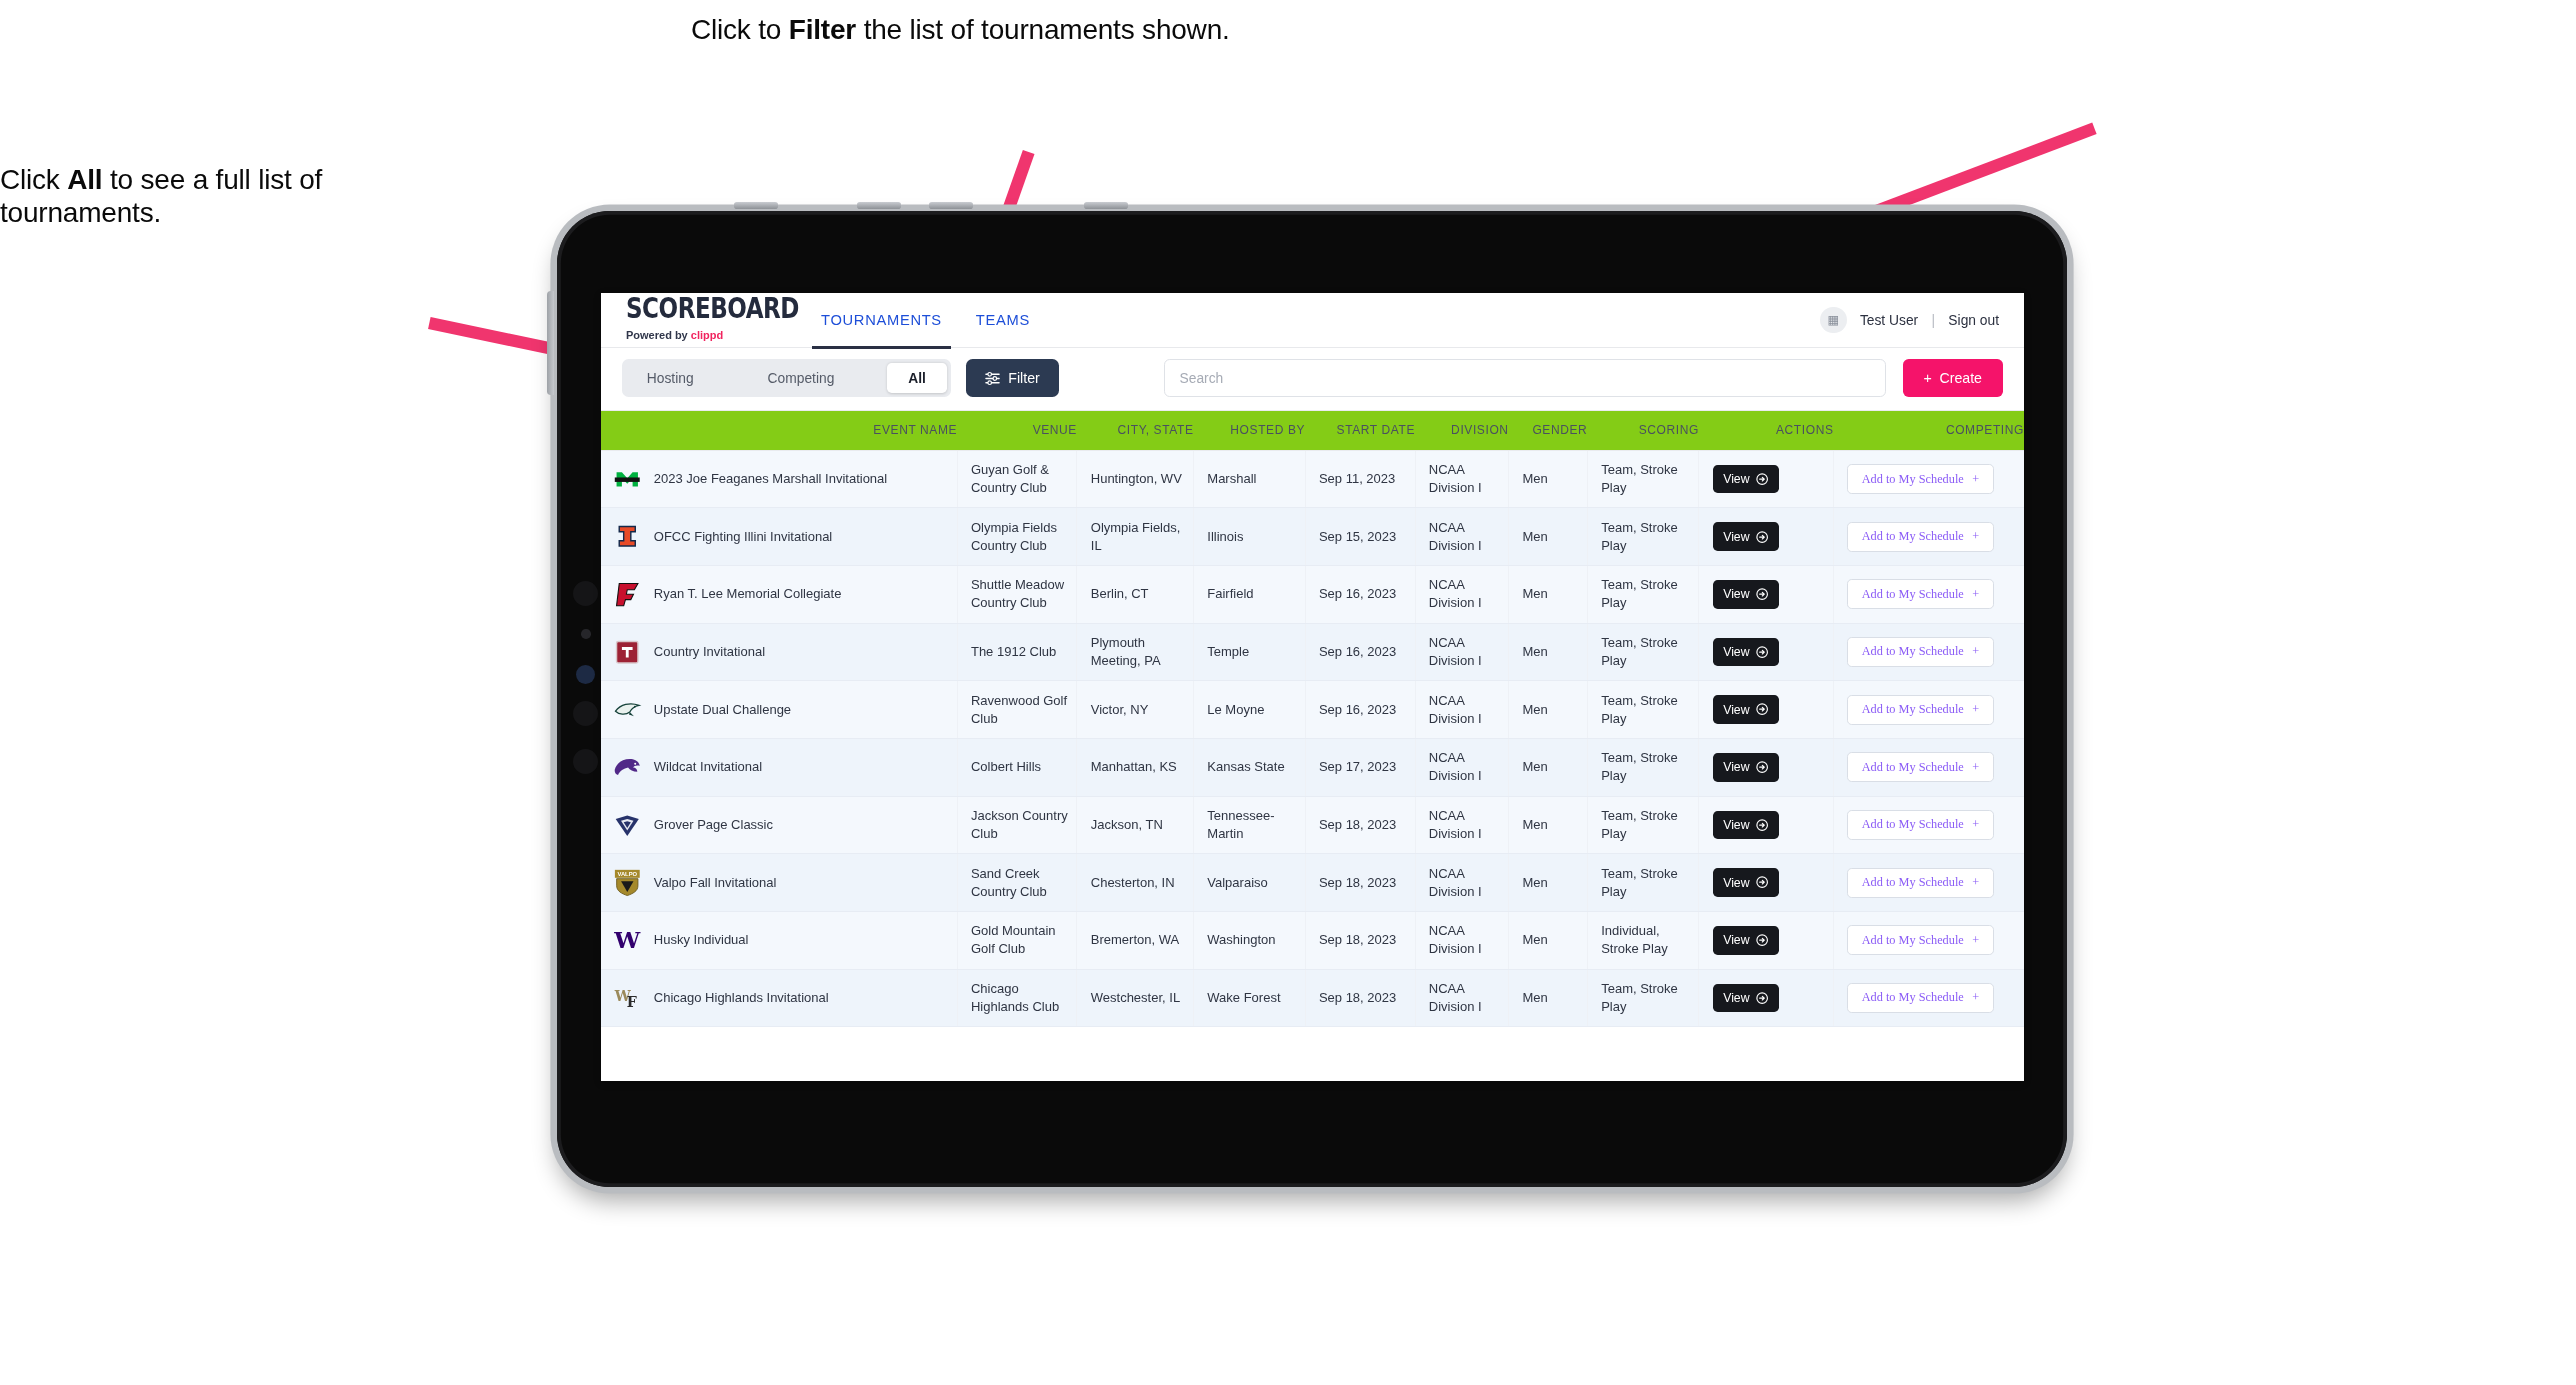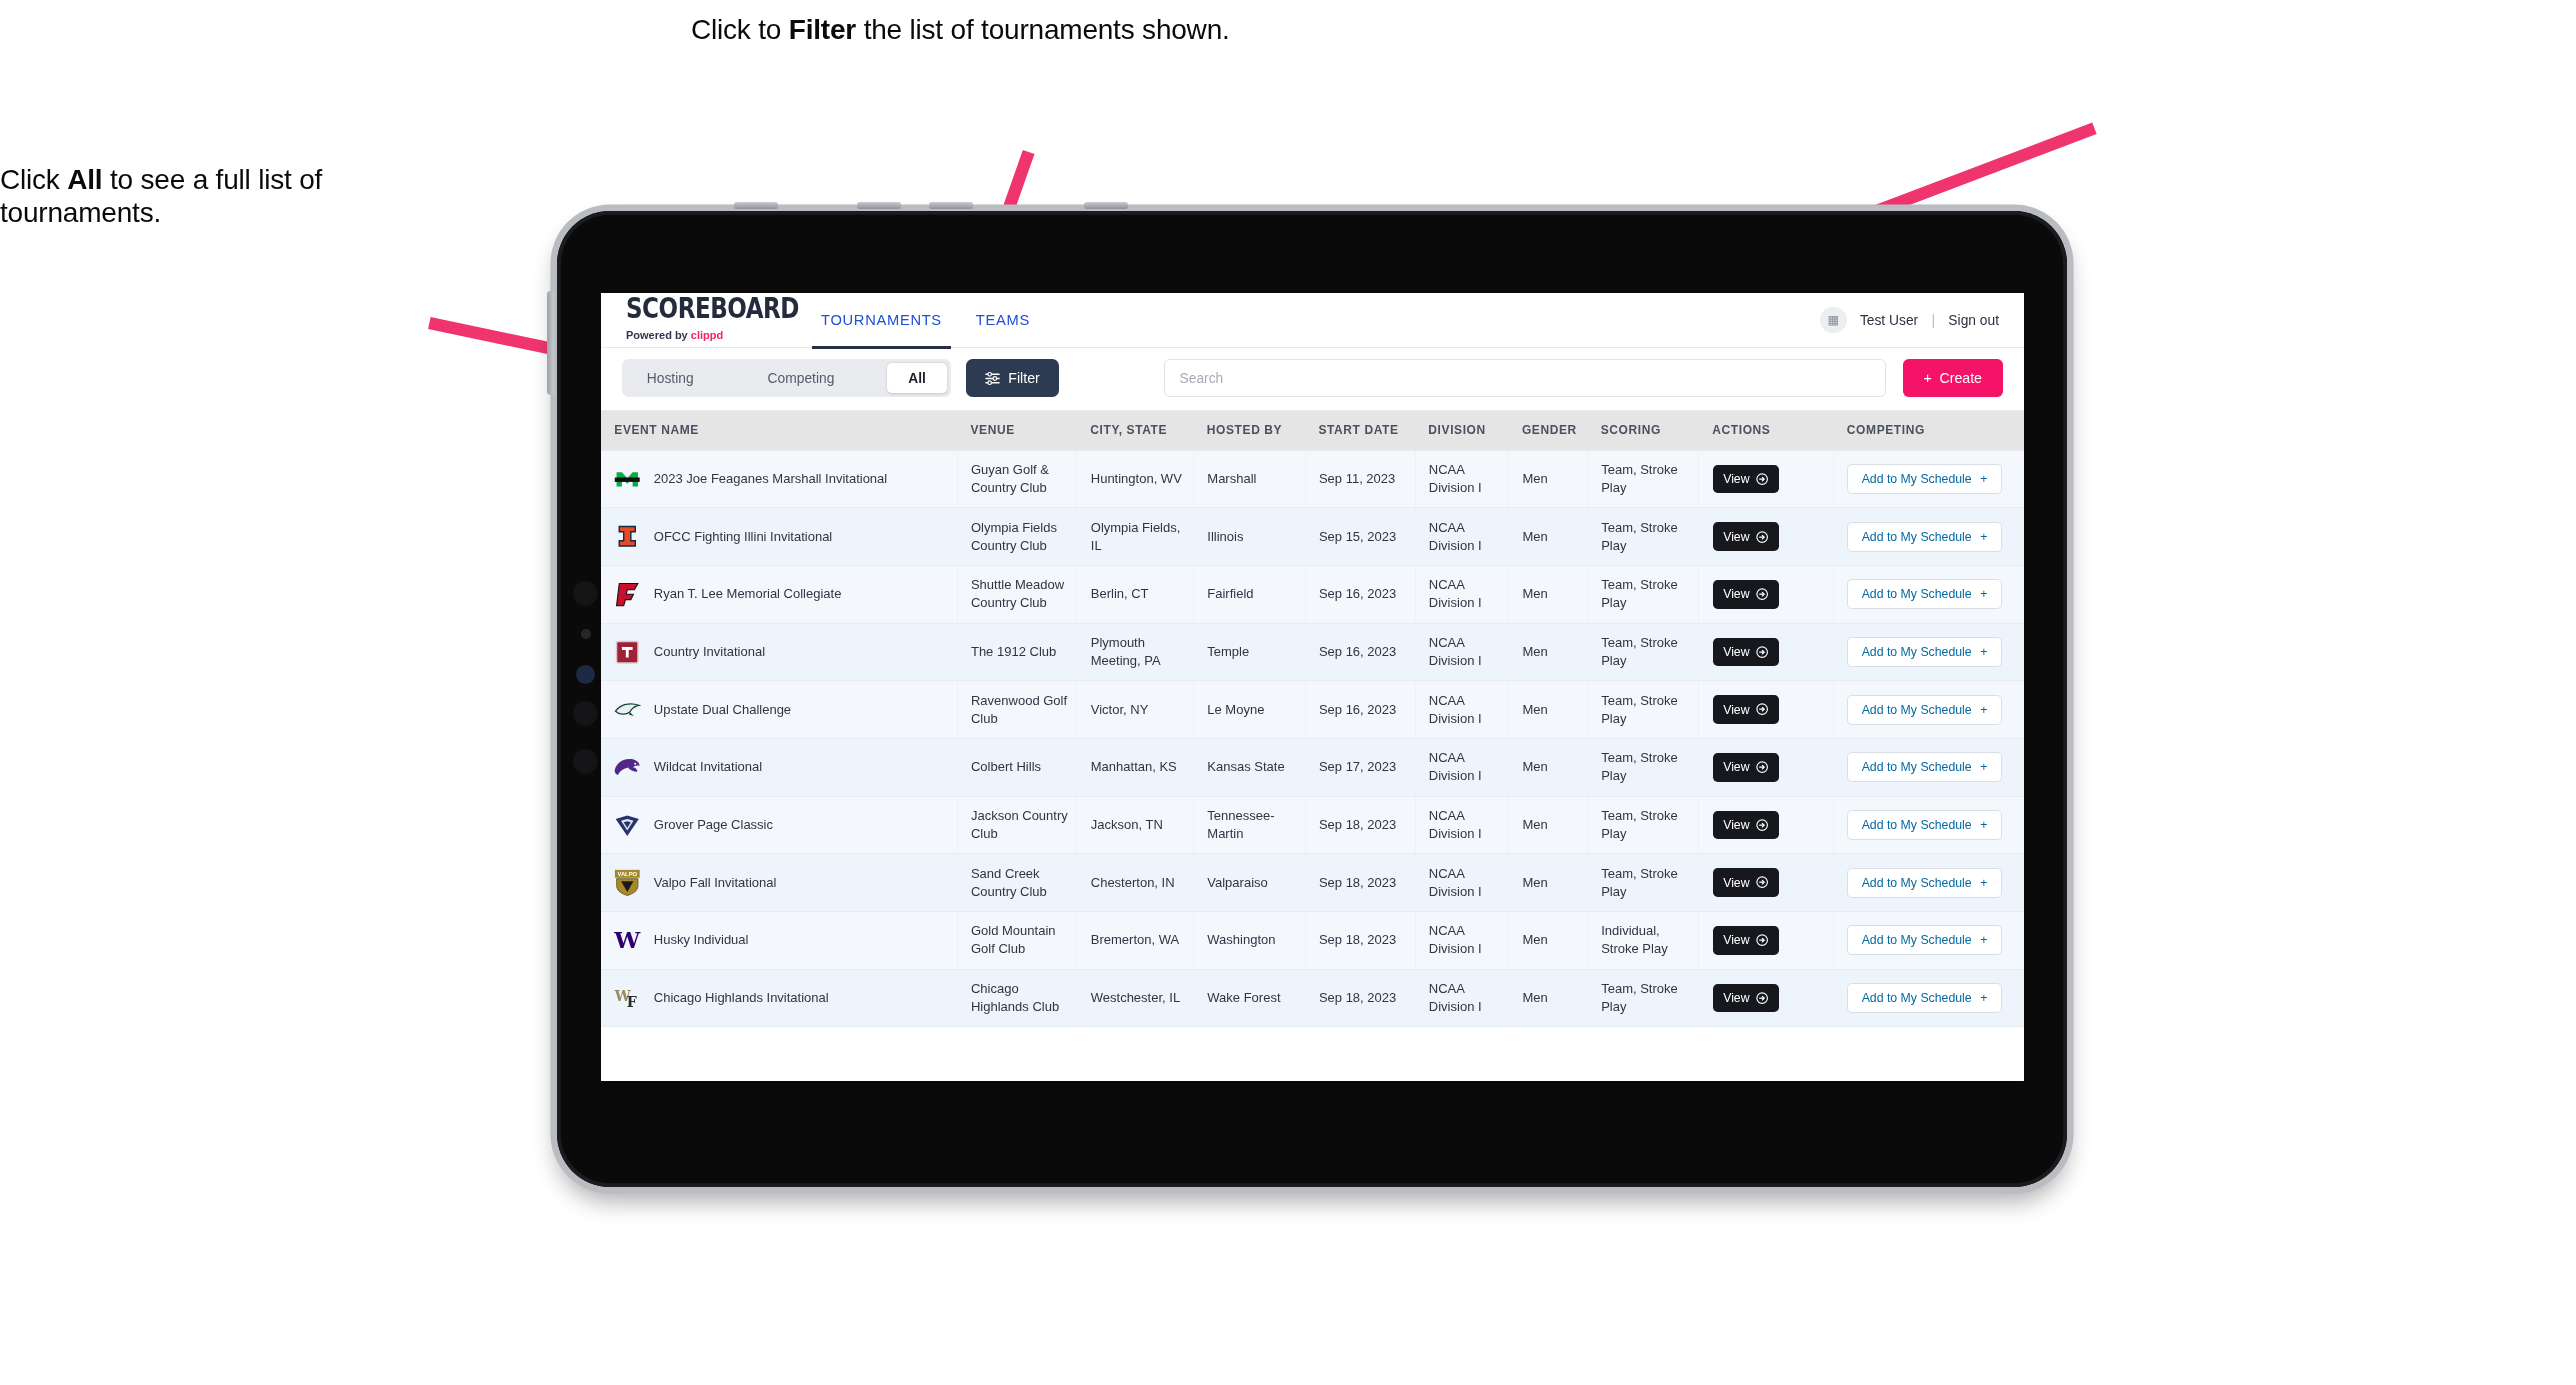--- a/index.html
+++ b/index.html
@@ -136,22 +136,22 @@
   .search-input::placeholder { color:#a6abb5; }
   .create-btn {
     height:38px; background:#f5136a; color:#fff; border:none; border-radius:5.7px;
     padding:0 21px; font-size:14.2px; display:flex; align-items:center; gap:7.6px;
     cursor:pointer; font-family:"Liberation Sans", sans-serif;
   }
 
   
   table { width:100%; border-collapse:collapse; table-layout:fixed; }
   thead th {
-    background:#e5e5e5; color:#4a5060; font-size:12px; letter-spacing:0.6px;
-    text-align:left; font-weight:700; padding:12.3px 0 12.3px 0; height:40px;
+    background:#84cc16; color:#4a5060; font-size:12px; letter-spacing:0.6px;
+    text-align:right; font-weight:400; padding:12.3px 0 12.3px 0; height:40px;
     border-top:0.9px solid #e9ebef; border-bottom:0.9px solid #e9ebef;
   }
   thead th .hl { padding-left:13.3px; display:block; }
   tbody td {
     font-size:13px; color:#2f3543; padding:10.4px 0; vertical-align:middle;
     border-bottom:0.9px solid #e7ecf4; line-height:1.38;
     border-right:0.9px solid #eef1f6;
   }
   tbody td .cl { padding-left:13.3px; display:block; }
   tbody tr { background:#f4f8fd; height:55px; }
@@ -162,23 +162,23 @@
   .ev-cell { display:flex; align-items:center; gap:12.3px; padding-left:12px; }
   .logo { width:28.5px; height:28.5px; flex:none; display:flex; align-items:center; justify-content:center; }
 
   .view-btn {
     background:#16181d; color:#fff; border:none; border-radius:4.7px;
     height:28.5px; padding:0 10.4px; font-size:12.3px; display:inline-flex;
     align-items:center; gap:6.6px; cursor:pointer; font-family:"Liberation Sans", sans-serif;
   }
   .add-btn {
     background:#fff; border:0.9px solid #d9dee6; border-radius:4.7px;
-    height:30px; padding:0 13.3px; font-size:12.3px; color:#0369a1;
+    height:30px; padding:0 13.3px; font-size:12.3px; color:#8b5cf6;
     display:inline-flex; align-items:center; gap:8.5px; cursor:pointer;
-    white-space:nowrap; font-family:Liberation Sans, sans-serif;
+    white-space:nowrap; font-family:Liberation Serif, serif;
   }
 </style>
 </head>
 <body>
 
 <div id="stage">
 
   <div class="callout" id="callout-all">
     <span>Click </span><b>All</b><span> to see a full list of tournaments.</span>
   </div>

